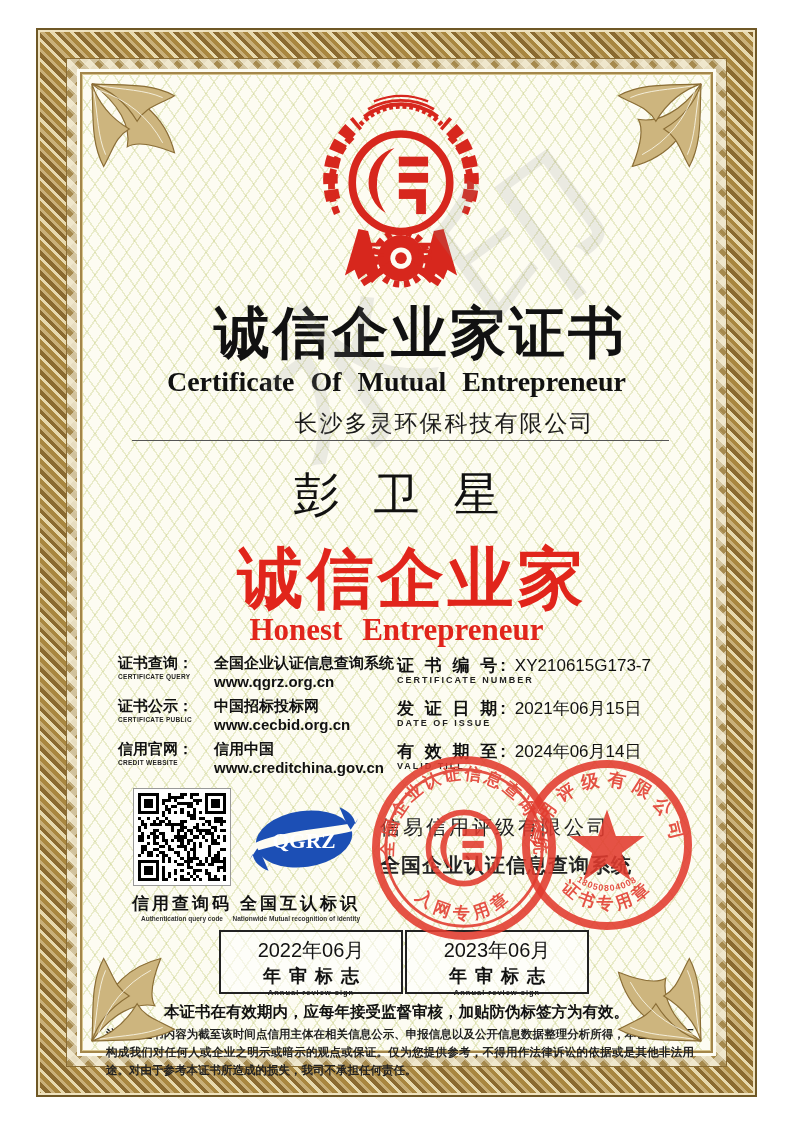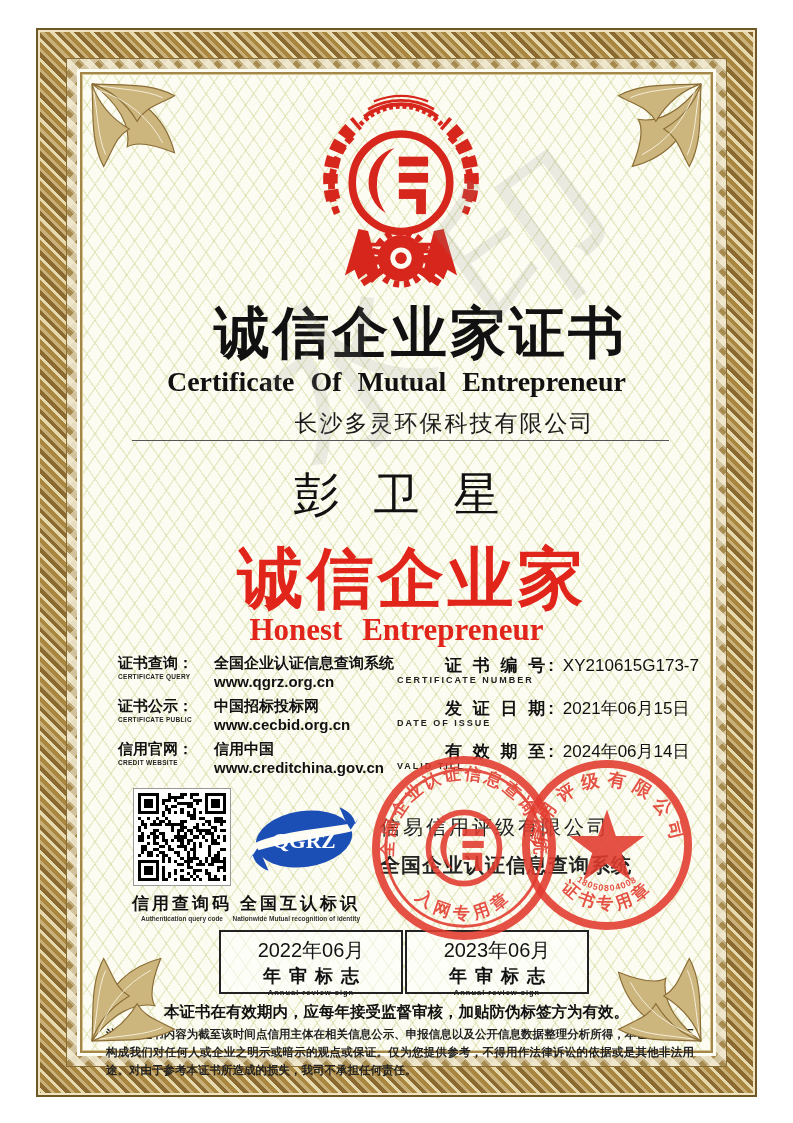--- a/index.html
+++ b/index.html
@@ -62,21 +62,21 @@
   .info-left { position:absolute; left:36px; top:580px; }
   .info-left .row { display:flex; margin-bottom:7px; }
   .lbl { width:96px; flex:none; }
   .lbl-cn { font-size:15px; font-weight:700; color:#111; }
   .lbl-en { font-size:6.5px; font-weight:700; color:#222; letter-spacing:.3px; }
   .val-cn { font-size:15px; font-weight:700; color:#111; }
   .val-url{ font-size:15px; font-weight:700; color:#111; }
 
   .info-right { position:absolute; left:315px; top:580px; }
   .info-right .row { margin-bottom:12px; }
-  .r-line { display:flex; align-items:baseline;margin-left:48px; }
+  .r-line { display:flex; align-items:baseline; }
   .r-lbl-cn { font-size:17px; font-weight:700; color:#111; letter-spacing:3px; }
   .r-val { font-size:17px; color:#111; margin-left:6px; }
   .r-lbl-en { font-size:9px; font-weight:700; color:#222; letter-spacing:2px; margin-top:-2px; }
 
   
   .qr-block { position:absolute; left:30px; top:714px; width:140px; text-align:center; }
   .qr-box { width:98px; height:98px; margin:0 auto; background:#fff; border:1px solid #999; padding:4px; }
   .cap-cn { font-size:17px; font-weight:700; color:#111; letter-spacing:3px; margin-top:6px; }
   .cap-en { font-size:6.5px; font-weight:700; color:#333; }
   .qgrz-block { position:absolute; left:148px; top:722px; width:130px; text-align:right; }

